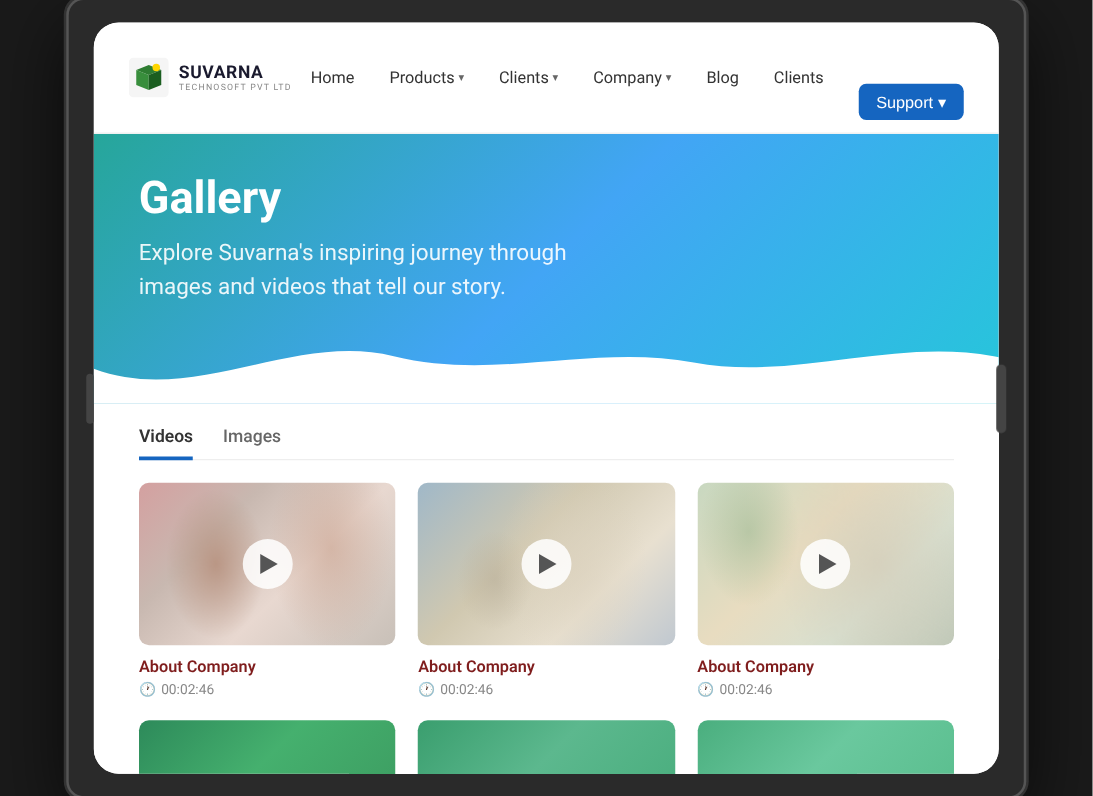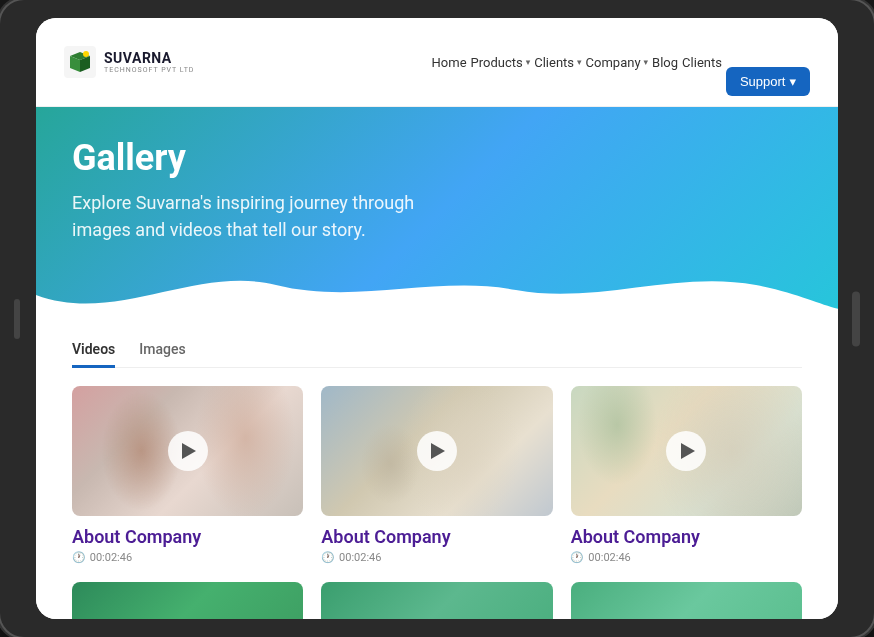--- a/index.html
+++ b/index.html
@@ -7,25 +7,25 @@
     body {
       background: #1a1a1a;
       display: flex;
       align-items: center;
       justify-content: center;
       min-height: 100vh;
       font-family: -apple-system, BlinkMacSystemFont, 'Segoe UI', Roboto, sans-serif;
     }
 
     .tablet-frame {
-      width: 874px;
+      width: 764px;
       height: 637px;
       background: #2a2a2a;
-      border-radius: 24px;
-      padding: 18px 36px;
+      border-radius: 12px;
+      padding: 18px 20px;
       box-shadow:
         0 0 0 2px #555,
         0 0 0 4px #333,
         0 20px 60px rgba(0,0,0,0.7);
       position: relative;
       display: flex;
       align-items: center;
       justify-content: center;
     }
 
@@ -101,21 +101,21 @@
     .logo-sub {
       font-size: 7px;
       color: #888;
       letter-spacing: 1px;
       text-transform: uppercase;
     }
 
     .nav-links {
       display: flex;
       align-items: center;
-      gap: 4px;
+      gap: 28px;
     }
 
     .nav-link {
       font-size: 13px;
       color: #333;
       cursor: pointer;
       display: flex;
       align-items: center;
       gap: 3px;
     }
@@ -284,23 +284,23 @@
     .play-triangle {
       width: 0;
       height: 0;
       border-top: 8px solid transparent;
       border-bottom: 8px solid transparent;
       border-left: 14px solid #555;
       margin-left: 3px;
     }
 
     .video-title {
-      font-size: 18px;
+      font-size: 13px;
       font-weight: 600;
-      color: #4c1d95;
+      color: #7f1d1d;
       margin-bottom: 4px;
     }
 
     .video-duration {
       font-size: 11px;
       color: #888;
       display: flex;
       align-items: center;
       gap: 4px;
     }

